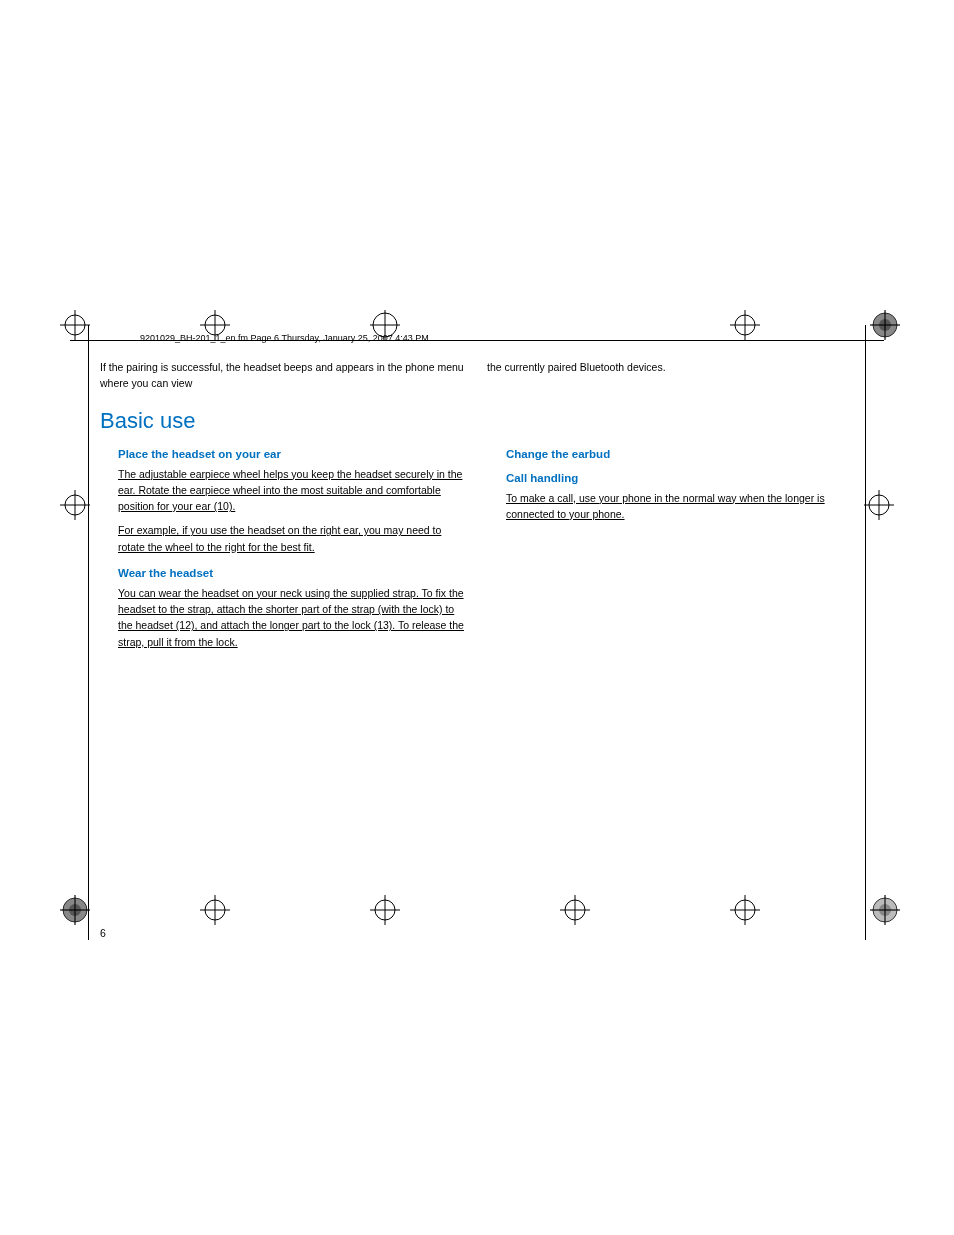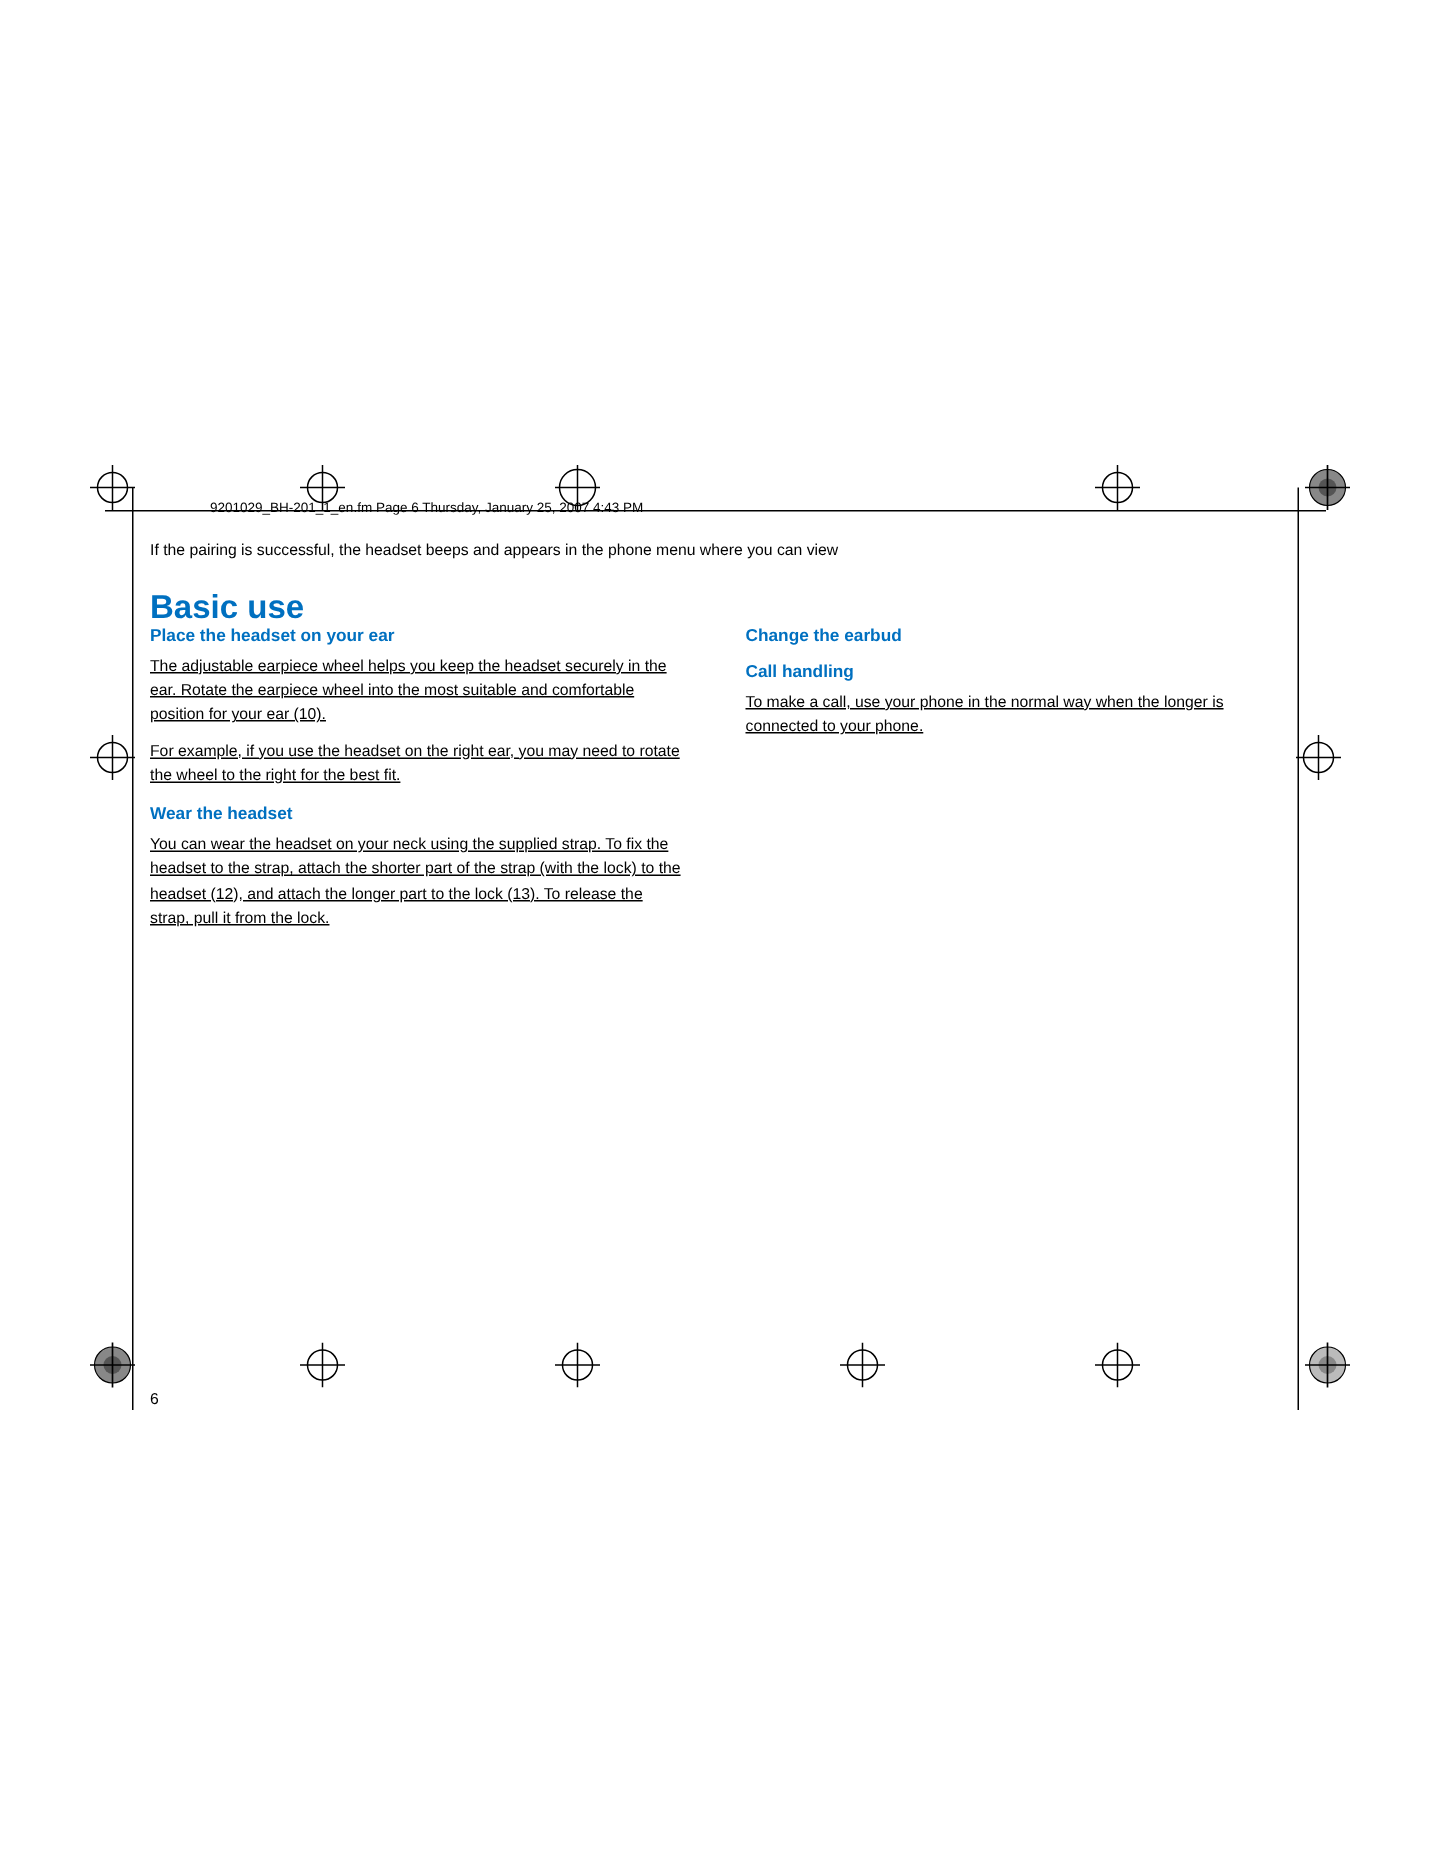--- a/index.html
+++ b/index.html
@@ -99,29 +99,31 @@
     .intro-col {
       flex: 1;
       font-size: 10.5px;
       line-height: 1.5;
       color: #000;
     }
 
     
     .section-title {
       font-size: 22px;
-      font-weight: bold;
+      font-weight: normal;
       color: #0070c0;
+      margin-bottom: 14px;
       border-bottom: none;
     }
 
     
     .two-col {
       display: flex;
       gap: 40px;
+      margin-left: 18px;
     }
 
     .col-left {
       flex: 1;
     }
 
     .col-right {
       flex: 1;
     }
 
@@ -297,20 +299,21 @@
       <circle cx="20" cy="20" r="8" fill="#888"></circle>
       <line x1="20" y1="0" x2="20" y2="40" stroke="#000" stroke-width="1.5"></line>
       <line x1="0" y1="20" x2="40" y2="20" stroke="#000" stroke-width="1.5"></line>
     </svg>
   </div>
 
   <div class="content-area">
 
     <div class="intro-para">
       <div class="intro-col">If the pairing is successful, the headset beeps and appears in the phone menu where you can view</div>
+      <div class="intro-col">the currently paired Bluetooth devices.</div>
     </div>
 
     <div class="section-title">Basic use</div>
 
     <div class="two-col">
 
       <div class="col-left">
 
         <div class="subsection-heading">Place the headset on your ear</div>
 

